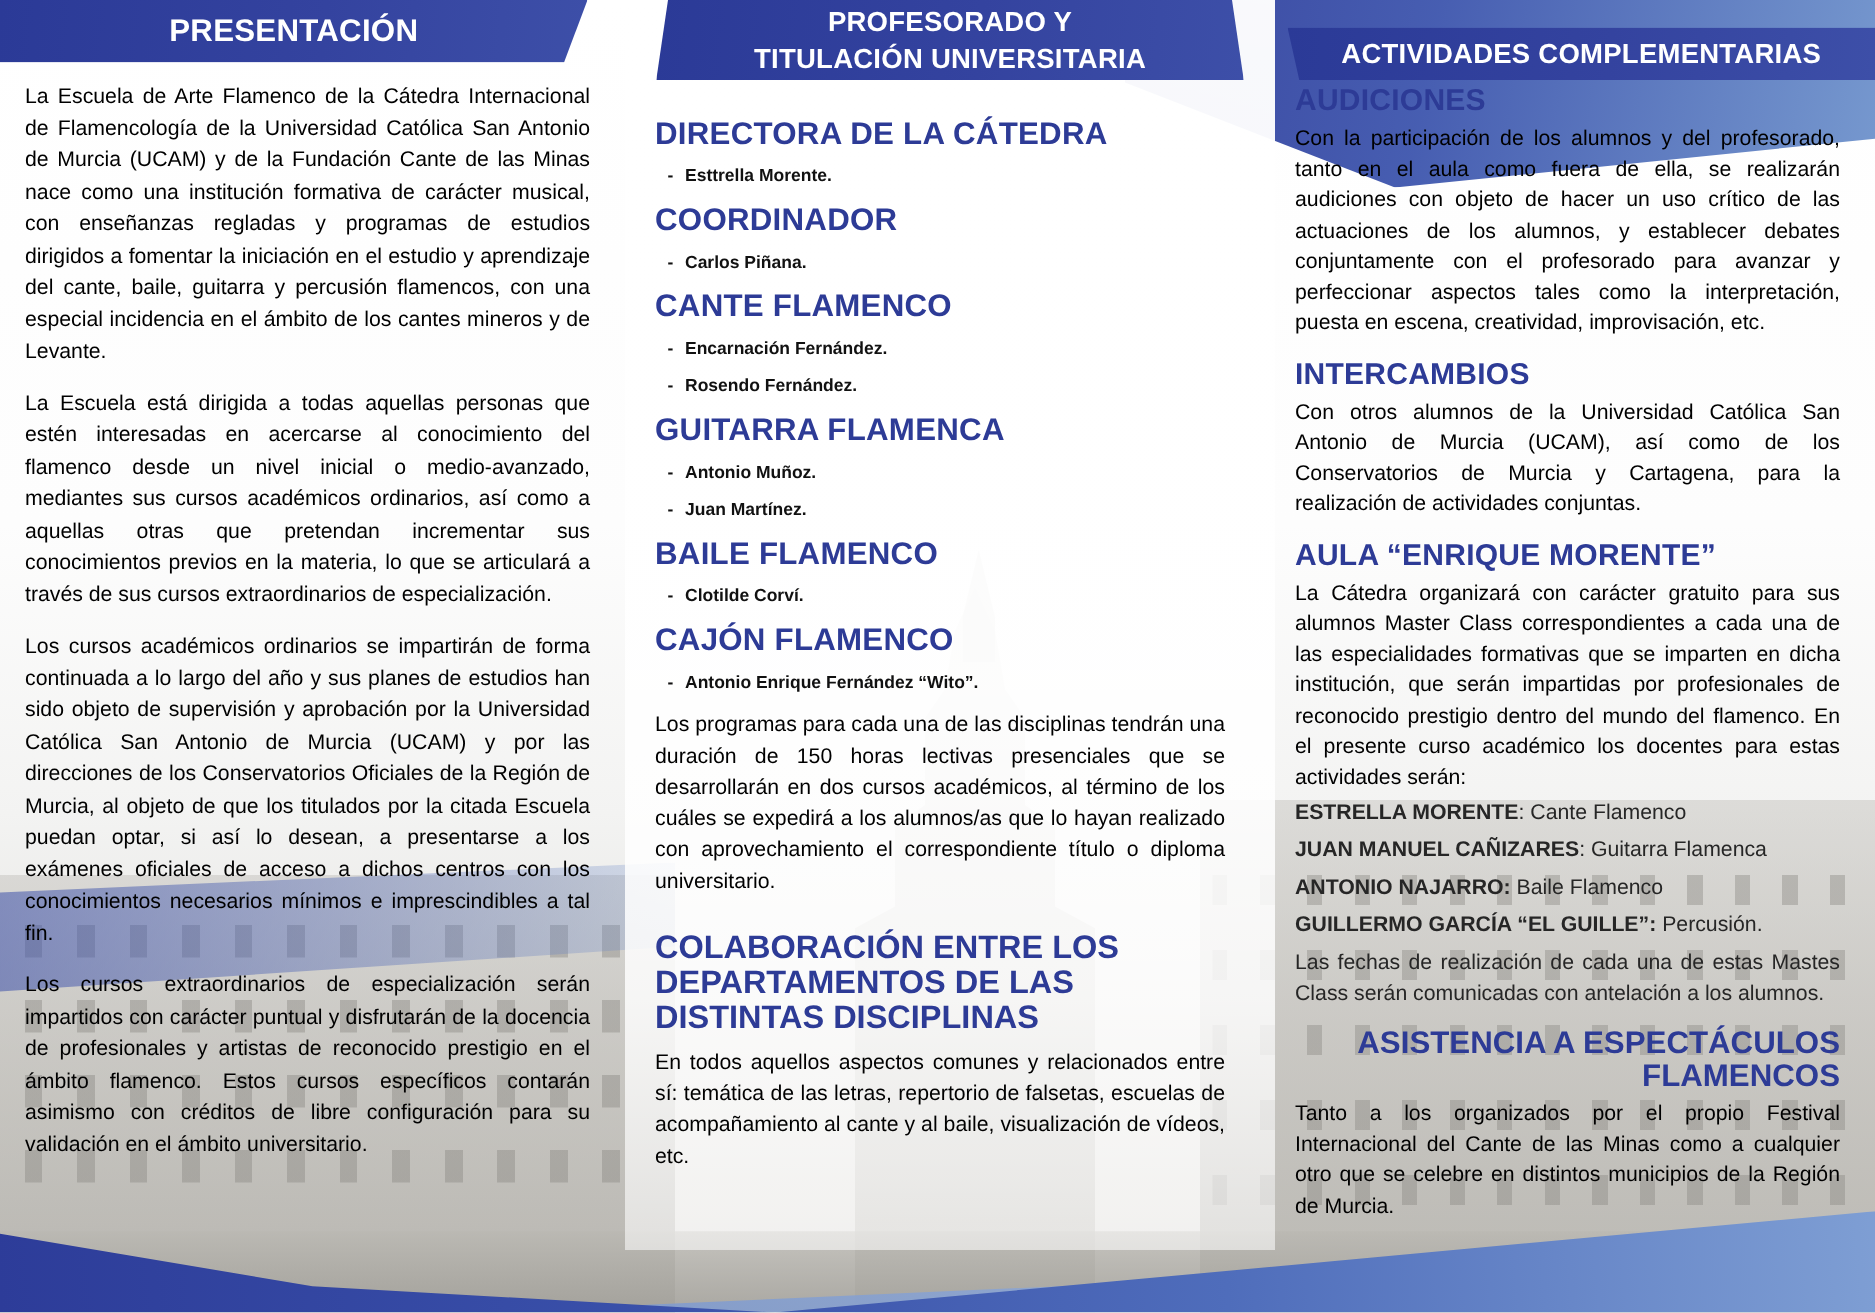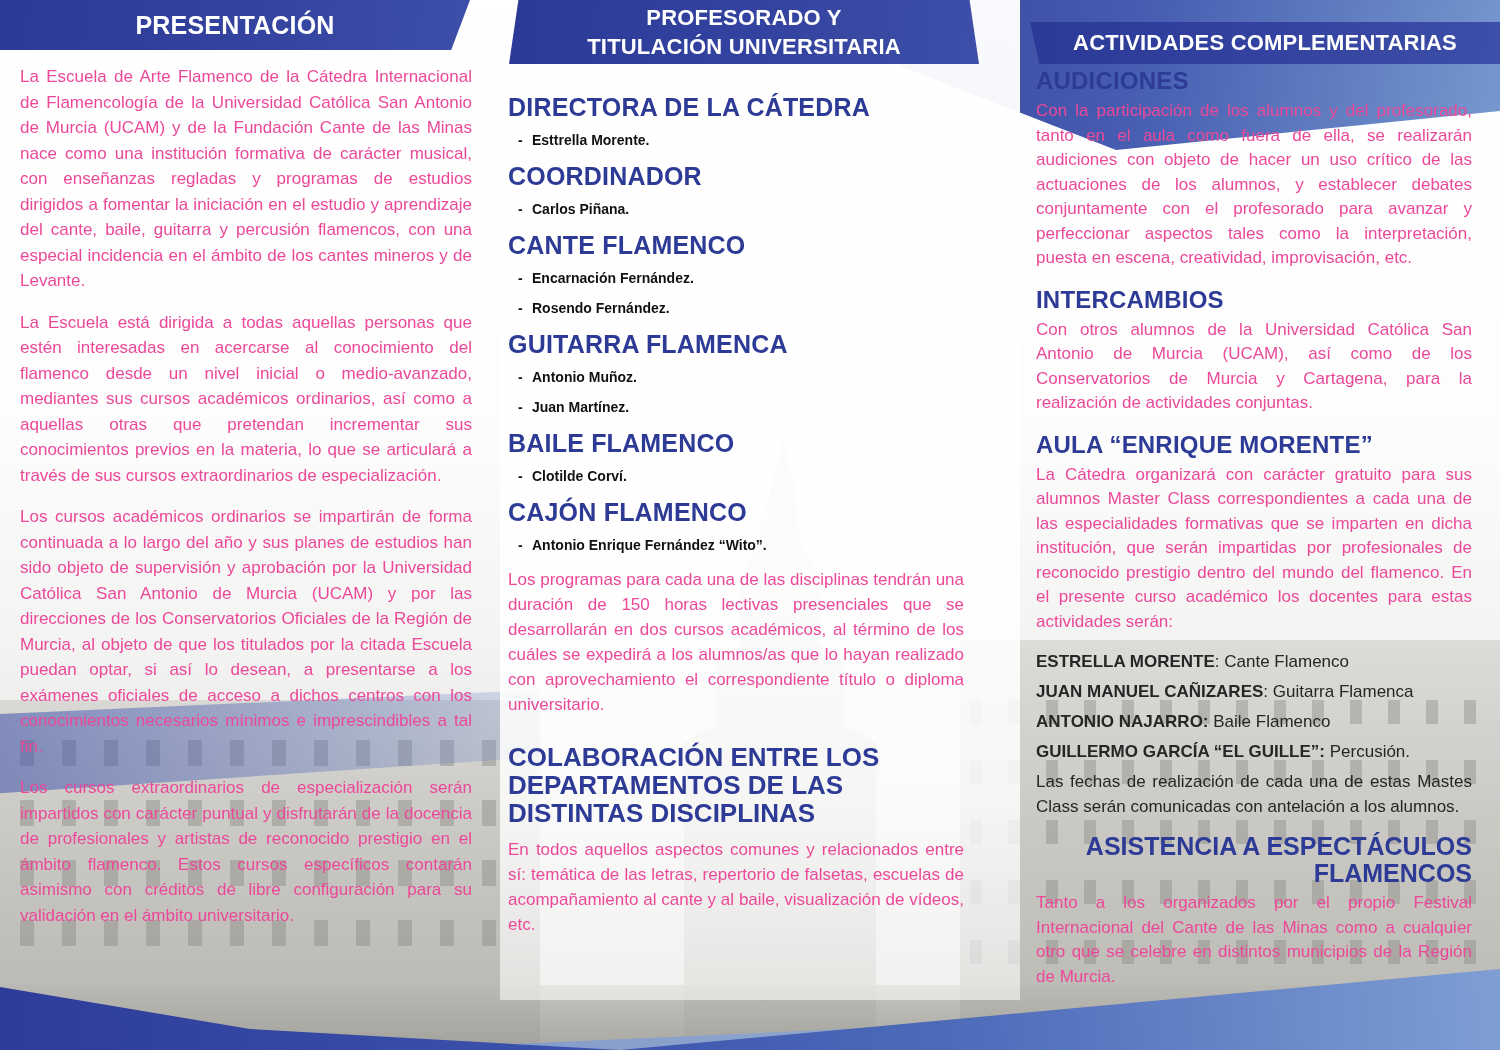--- a/index.html
+++ b/index.html
@@ -73,21 +73,21 @@
   }
   .ribbon-mid-left{
     left:0;top:690px;width:540px;height:120px;z-index:1;
     background:linear-gradient(90deg,rgba(60,80,170,.55),rgba(120,150,205,.25));
     clip-path:polygon(0 20%,100% 0,100% 56%,0 86%);
   }
 
   
   .col{position:absolute;top:0;z-index:3;}
   .col-1{left:0;width:500px;height:1050px;}
-  .col-2{left:484px;width:520px;height:857px;}
+  .col-2{left:500px;width:520px;height:857px;}
   .col-3{left:1020px;width:480px;height:1050px;}
 
   .col-2-veil{
     position:absolute;left:500px;top:0;width:520px;height:1000px;z-index:2;
     background:linear-gradient(180deg,rgba(255,255,255,.97) 0%,rgba(255,255,255,.93) 55%,rgba(255,255,255,.82) 80%,rgba(255,255,255,.55) 100%);
   }
 
   
   .hdr{
     position:relative;
@@ -113,21 +113,21 @@
     clip-path:polygon(0 0,100% 0,100% 100%,2% 100%);
   }
 
   
   .body-wrap{padding:14px 28px 0 20px;}
   p.para{
     margin:0 0 16px 0;
     font-size:17px;
     line-height:25.5px;
     text-align:justify;
-    color:#ec4899;
+    color:#000000;
   }
   .col-2 .content{padding:6px 40px 0 24px;}
   .col-3 .content{padding:2px 28px 0 16px;}
 
   h3.sec{
     color:#2d3b96;
     font-weight:bold;
     margin:14px 0 10px 0;
     font-size:25px;
     line-height:29px;
@@ -234,21 +234,21 @@
   <div class="hdr hdr-3">ACTIVIDADES COMPLEMENTARIAS</div>
   <div class="content">
 
     <h3 class="sec first">AUDICIONES</h3>
     <p class="para">Con la participación de los alumnos y del profesorado, tanto en el aula como fuera de ella, se realizarán audiciones con objeto de hacer un uso crítico de las actuaciones de los alumnos, y establecer debates conjuntamente con el profesorado para avanzar y perfeccionar aspectos tales como la interpretación, puesta en escena, creatividad, improvisación, etc.</p>
 
     <h3 class="sec">INTERCAMBIOS</h3>
     <p class="para">Con otros alumnos de la Universidad Católica San Antonio de Murcia (UCAM), así como de los Conservatorios de Murcia y Cartagena, para la realización de actividades conjuntas.</p>
 
     <h3 class="sec">AULA “ENRIQUE MORENTE”</h3>
-    <p class="para" style="margin-bottom:16px">La Cátedra organizará con carácter gratuito para sus alumnos Master Class correspondientes a cada una de las especialidades formativas que se imparten en dicha institución, que serán impartidas por  profesionales de reconocido prestigio dentro del mundo del flamenco. En el presente curso académico los docentes para estas actividades serán:</p>
+    <p class="para" style="margin-bottom:4px">La Cátedra organizará con carácter gratuito para sus alumnos Master Class correspondientes a cada una de las especialidades formativas que se imparten en dicha institución, que serán impartidas por  profesionales de reconocido prestigio dentro del mundo del flamenco. En el presente curso académico los docentes para estas actividades serán:</p>
 
     <div class="teacher-list">
       <span class="nm">ESTRELLA MORENTE</span><span>: Cante Flamenco</span>
     </div>
     <div class="teacher-list">
       <span class="nm">JUAN MANUEL CAÑIZARES</span><span>: Guitarra Flamenca</span>
     </div>
     <div class="teacher-list">
       <span class="nm">ANTONIO NAJARRO:</span><span> Baile Flamenco</span>
     </div>

